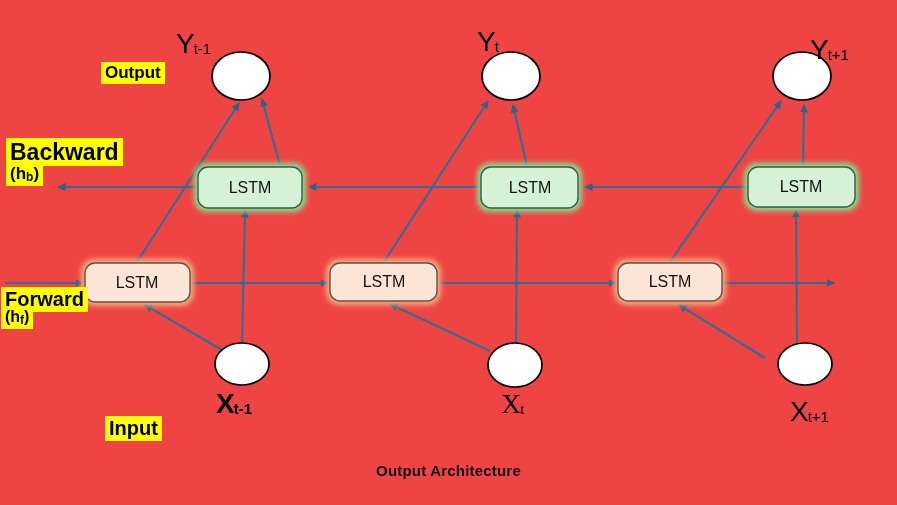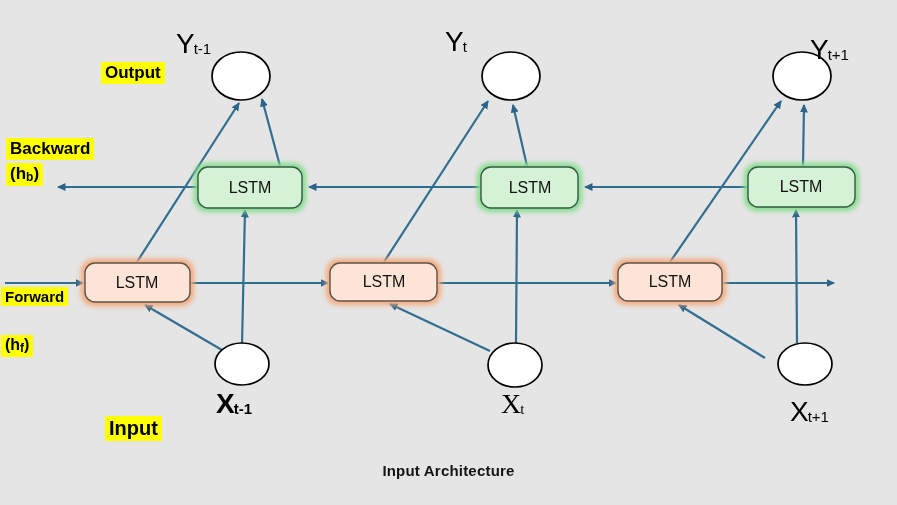--- a/index.html
+++ b/index.html
@@ -1,17 +1,17 @@
 <!DOCTYPE html>
 <html><head>
 <meta charset="utf-8">
 <style>
   html,body{margin:0;padding:0;background:#fff;}
   .stage{
-    position:relative;width:897px;height:505px;background:#e5e5e5;overflow:hidden;
+    position:relative;width:897px;height:505px;background:#ef4444;overflow:hidden;
     font-family:"Liberation Sans", sans-serif;
   }
   .stage svg{position:absolute;left:0;top:0;}
   .lbl{position:absolute;color:#000;white-space:nowrap;}
   .node-lbl{font-size:28px;font-weight:400;letter-spacing:-1px;}
   .node-lbl .sub{font-size:15px;letter-spacing:0;vertical-align:-1px;}
   .hl{background:#ffff00;font-weight:700;padding:1px 4px;line-height:1.15;}
   .hl .sub{font-size:12px;vertical-align:-2px;}
   .lstm-txt{position:absolute;transform:translate(-50%,-50%);font-size:16px;color:#111;}
   .title{position:absolute;left:0;top:462px;width:100%;text-align:center;
@@ -79,39 +79,39 @@
       <ellipse cx="241" cy="76" rx="29" ry="24"></ellipse>
       <ellipse cx="511" cy="76" rx="29" ry="24"></ellipse>
       <ellipse cx="802" cy="76" rx="29" ry="24"></ellipse>
       <ellipse cx="242" cy="364" rx="27" ry="21"></ellipse>
       <ellipse cx="515" cy="365" rx="27" ry="22"></ellipse>
       <ellipse cx="805" cy="364" rx="27" ry="21"></ellipse>
     </g>
   </svg>
 
   <div class="lbl node-lbl" style="left:176px;top:28px;"><span>Y</span><span class="sub">t-1</span></div>
-  <div class="lbl node-lbl" style="left:445px;top:26px;"><span>Y</span><span class="sub">t</span></div>
+  <div class="lbl node-lbl" style="left:477px;top:26px;"><span>Y</span><span class="sub">t</span></div>
   <div class="lbl node-lbl" style="left:810px;top:26px;margin-top:8px;"><span>Y</span><span class="sub">t+1</span></div>
 
   <div class="lbl node-lbl" style="left:216px;top:388px;font-weight:bold;"><span>X</span><span class="sub">t-1</span></div>
   <div class="lbl node-lbl" style="left:501px;top:388px;font-family:Liberation Serif, serif;"><span>X</span><span class="sub">t</span></div>
   <div class="lbl node-lbl" style="left:790px;top:388px;margin-top:8px;"><span>X</span><span class="sub">t+1</span></div>
 
   <div class="lstm-txt" style="left:250px;top:188px;">LSTM</div>
   <div class="lstm-txt" style="left:530px;top:188px;">LSTM</div>
   <div class="lstm-txt" style="left:801px;top:187px;">LSTM</div>
   <div class="lstm-txt" style="left:137px;top:283px;">LSTM</div>
   <div class="lstm-txt" style="left:384px;top:282px;">LSTM</div>
   <div class="lstm-txt" style="left:670px;top:282px;">LSTM</div>
 
   <div class="lbl hl" style="left:101px;top:62px;font-size:17px;">Output</div>
 
-  <div class="lbl hl" style="left:6px;top:138px;font-size:17px;">Backward</div>
+  <div class="lbl hl" style="left:6px;top:138px;font-size:23px;">Backward</div>
   <div class="lbl hl" style="left:6px;top:163px;font-size:17px;"><span>(h</span><span class="sub">b</span><span>)</span></div>
 
-  <div class="lbl hl" style="left:1px;top:287px;font-size:15px;">Forward</div>
-  <div class="lbl hl" style="left:1px;top:307px;font-size:16px;margin-top:28px;"><span>(h</span><span class="sub">f</span><span>)</span></div>
+  <div class="lbl hl" style="left:1px;top:287px;font-size:20px;">Forward</div>
+  <div class="lbl hl" style="left:1px;top:307px;font-size:16px;"><span>(h</span><span class="sub">f</span><span>)</span></div>
 
   <div class="lbl hl" style="left:105px;top:416px;font-size:20px;">Input</div>
 
-  <div class="title">Input Architecture</div>
+  <div class="title">Output Architecture</div>
 
 </div>
 
 </body></html>

